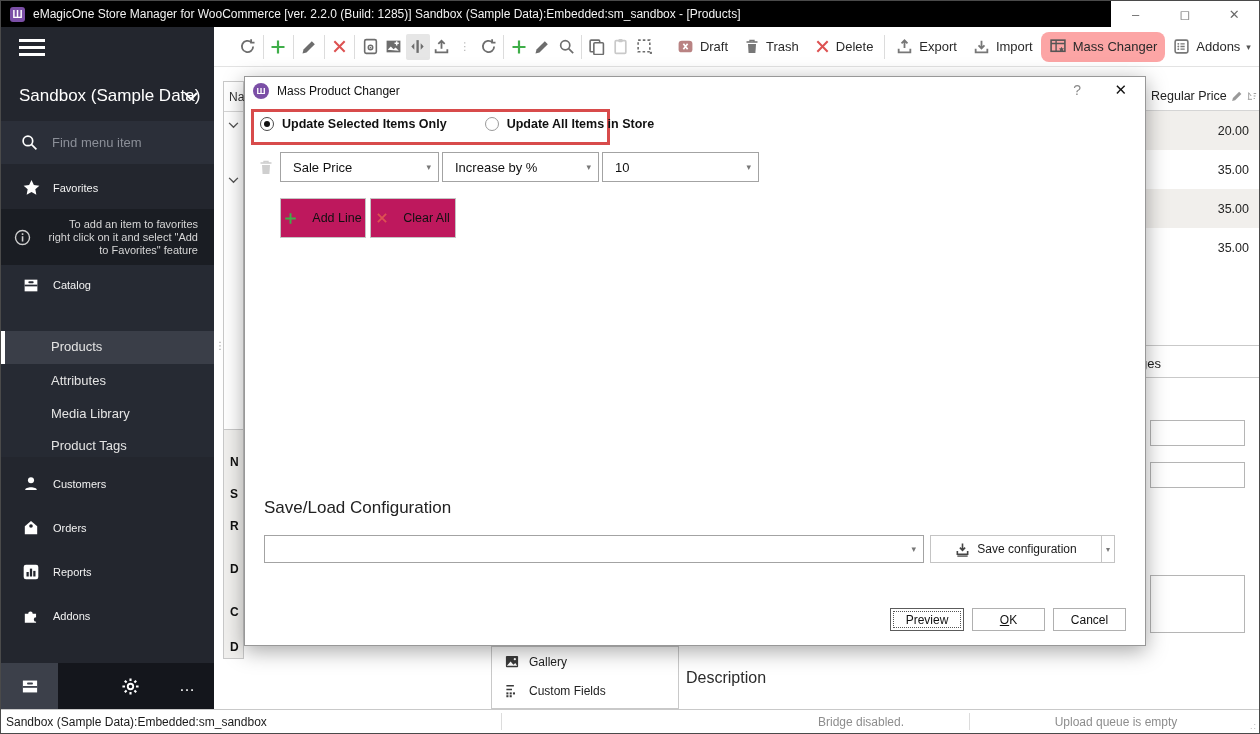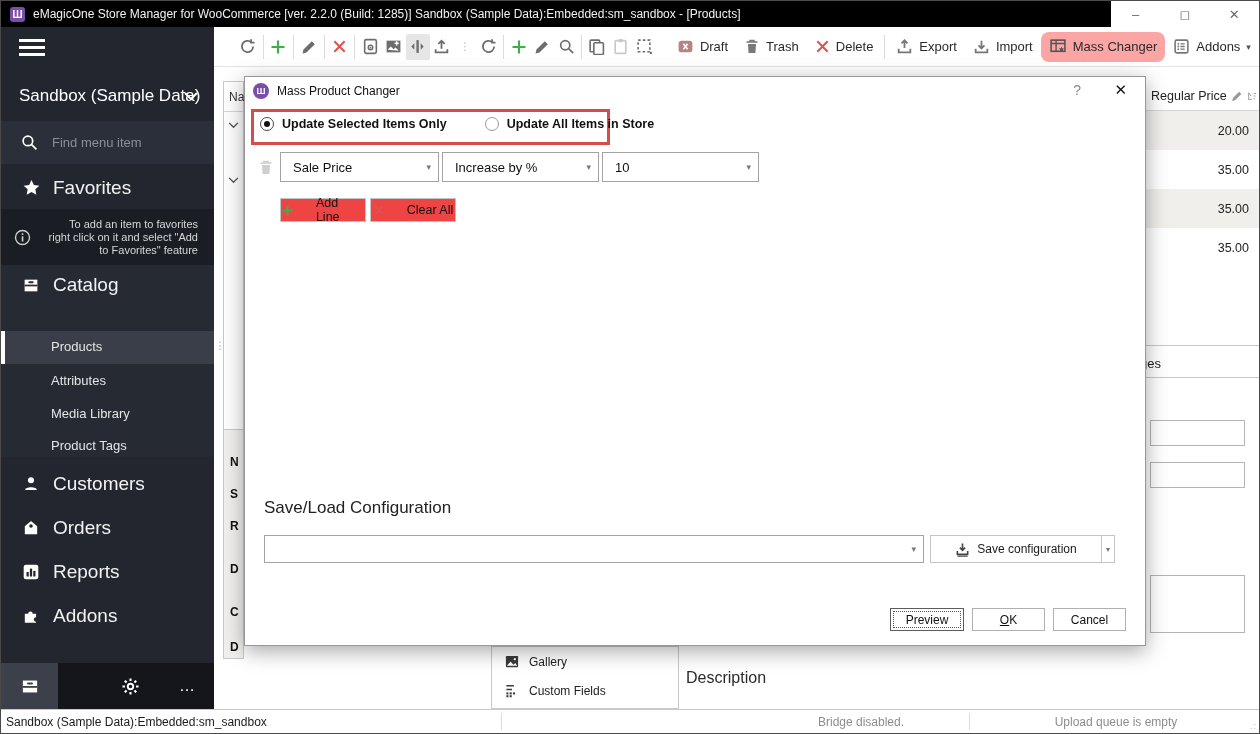--- a/index.html
+++ b/index.html
@@ -20,21 +20,21 @@
   .burger i { display:block; height:3px; background:#fff; margin-bottom:4px; }
   .workspace { position:absolute; left:0; top:46px; width:100%; height:46px; display:flex; align-items:center; }
   .workspace .wname { margin-left:18px; font-size:17px; color:#fff; }
   .workspace .chev { position:absolute; right:16px; color:#fff; }
   .sb-search { position:absolute; left:0; top:94px; width:100%; height:43px; background:#2b2f39; display:flex; align-items:center; }
   .sb-search svg { margin-left:20px; }
   .sb-search input { background:transparent; border:none; outline:none; color:#e9e9e9; font-size:13px; margin-left:14px; width:130px; font-family:"Liberation Sans", sans-serif; }
   .sb-search input::placeholder { color:#8b8f98; }
   .sb-row { position:absolute; left:0; width:100%; display:flex; align-items:center; cursor:pointer; }
   .sb-row .ico { width:22px; margin-left:19px; display:flex; justify-content:center; color:#fff; }
-  .sb-row .lbl { margin-left:11px; font-size:19px; color:#f2f2f2; }
+  .sb-row .lbl { margin-left:11px; font-size:11px; color:#f2f2f2; }
   .sb-hint { position:absolute; left:0; top:182px; width:100%; height:56px; background:#1a1d23; display:flex; align-items:center;text-align:right; }
   .sb-hint .itxt { margin-left:10px; font-size:11px; line-height:13px; color:#d6d6d6; width:152px; }
   .sb-sub { position:absolute; left:50px; font-size:13px; color:#e4e4e4; cursor:pointer; }
   .sb-catgroup { position:absolute; left:0; top:238px; width:100%; height:192px; background:#262a33; }
   .sb-selected { position:absolute; left:0; top:66px; width:100%; height:33px; background:#3a3e48; }
   .sb-selbar { position:absolute; left:0; top:0; width:4px; height:33px; background:#fff; }
   .sb-bottom { position:absolute; left:0; bottom:0; width:100%; height:46px; background:#14161c; display:flex; align-items:center; }
   .sb-bottom .cell1 { width:57px; height:46px; background:#3c404a; display:flex; align-items:center; justify-content:center; }
   .sb-bottom .gear { position:absolute; left:120px; }
   .sb-bottom .dots { position:absolute; left:178px; color:#fff; font-size:16px; letter-spacing:1px; }
@@ -82,21 +82,21 @@
   .dlg-close { position:absolute; right:18px; top:4px; color:#111; font-size:15px; cursor:pointer; }
   .redbox { position:absolute; left:6px; top:32px; width:359px; height:36px; border:3px solid #d84b4b; }
   .radio-row { position:absolute; left:15px; top:40px; display:flex; align-items:center; gap:8px; }
   .radio { width:14px; height:14px; border-radius:50%; border:1px solid #4a4a4a; background:#fff; position:relative; }
   .radio.checked::after { content:""; position:absolute; left:3px; top:3px; width:6px; height:6px; border-radius:50%; background:#111; }
   .radio.off { border-color:#9a9a9a; }
   .rlabel { font-size:12.5px; font-weight:bold; color:#111; }
   .rule-trash { position:absolute; left:13px; top:82px; color:#cfcfcf; }
   .dd { position:absolute; height:30px; border:1px solid #a3a3a3; background:#fff; display:flex; align-items:center; padding-left:12px; font-size:13px; color:#111; cursor:pointer; }
   .dd .arrow { position:absolute; right:7px; color:#777; font-size:9px; }
-  .smallbtn { position:absolute; height:24px; border:1px solid #c4c4c4; background:#ef4444; display:flex; align-items:center; justify-content:center; gap:22px; font-size:12.5px; color:#111; cursor:pointer; }
+  .smallbtn { position:absolute; height:40px; border:1px solid #c4c4c4; background:#be185d; display:flex; align-items:center; justify-content:center; gap:15px; font-size:12.5px; color:#111; cursor:pointer; }
   .slheading { position:absolute; left:19px; top:421px; font-size:17px; color:#222; }
   .savebtn { position:absolute; left:685px; top:458px; width:172px; height:28px; border:1px solid #c4c4c4; background:#fff; display:flex; align-items:center; justify-content:center; gap:7px; font-size:12px; cursor:pointer; }
   .savebtn-arrow { position:absolute; left:857px; top:458px; width:13px; height:28px; border:1px solid #c4c4c4; border-left:none; display:flex; align-items:center; justify-content:center; color:#777; font-size:8px; cursor:pointer; }
   .dlgbtn { position:absolute; top:531px; height:23px; border:1px solid #b0b0b0; background:#fff; display:flex; align-items:center; justify-content:center; font-size:12px; color:#111; cursor:pointer; }
   .dlgbtn.focus { border-color:#5c5c5c; outline:1px dotted #555; outline-offset:-4px; }
   u.okk { text-decoration:underline; }
 
   
   .statusbar { position:absolute; left:0; bottom:0; width:100%; height:24px; background:#fff; border-top:1px solid #c9c9c9; }
   .statusbar .seg { position:absolute; top:0; height:100%; display:flex; align-items:center; }

